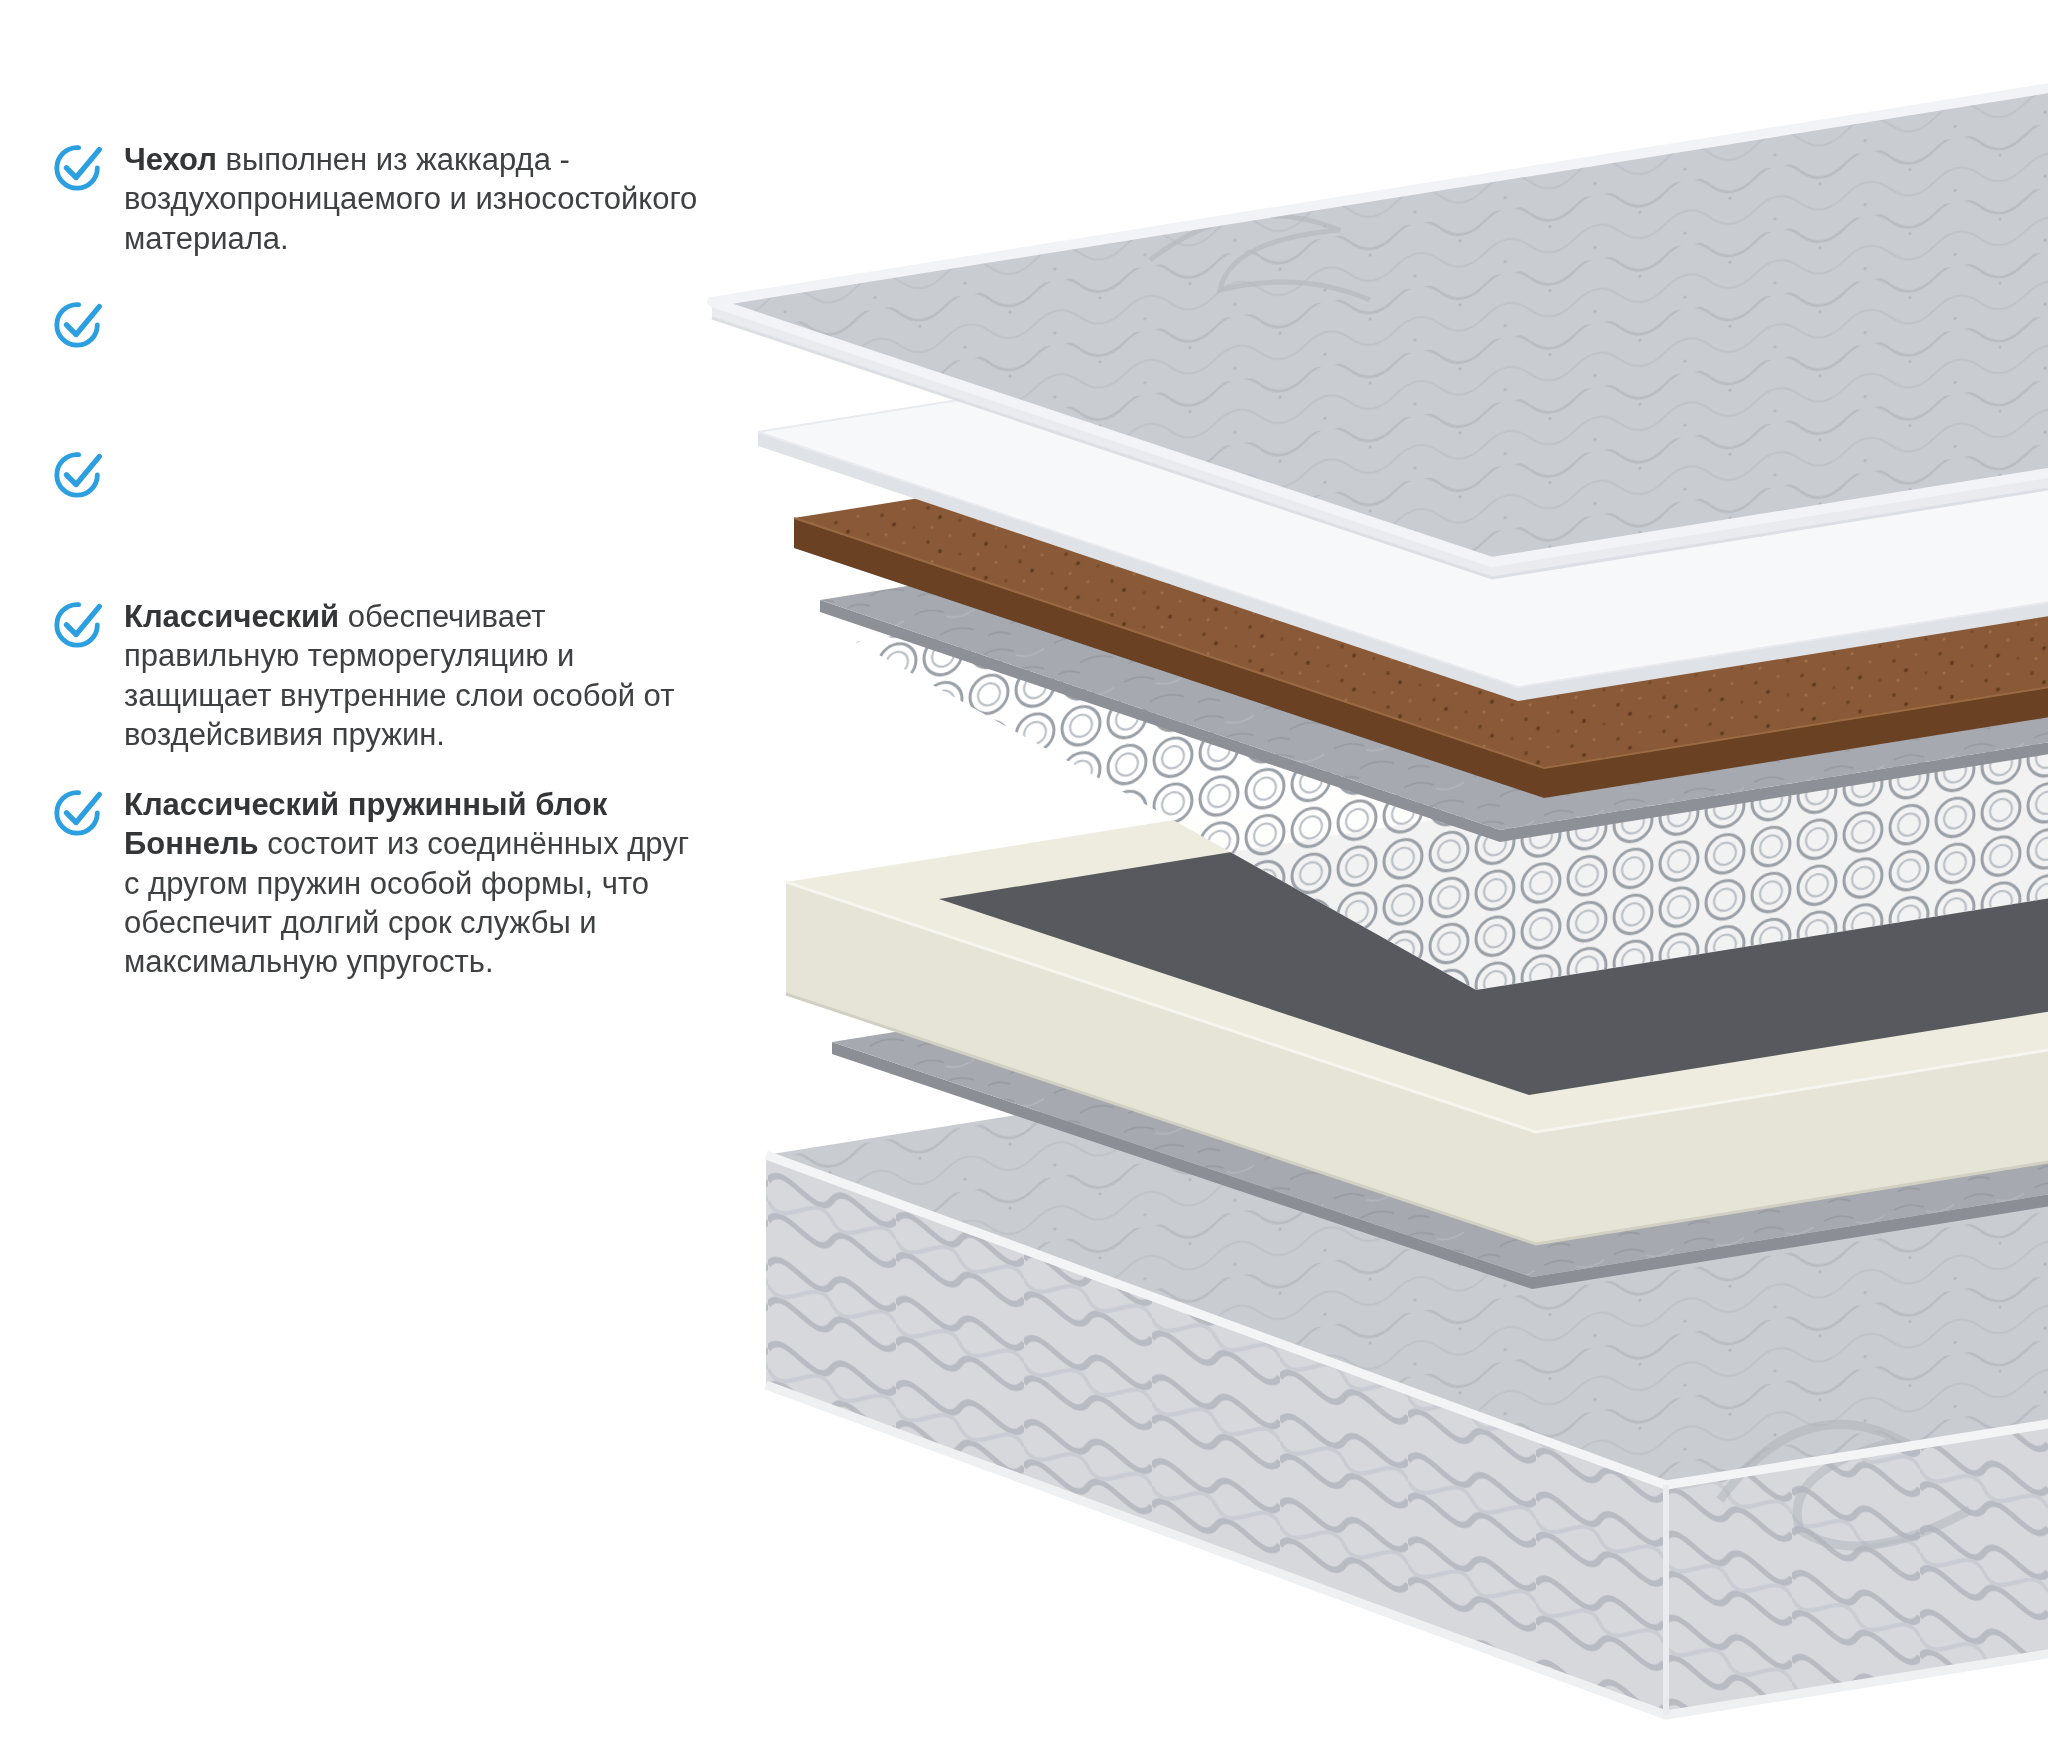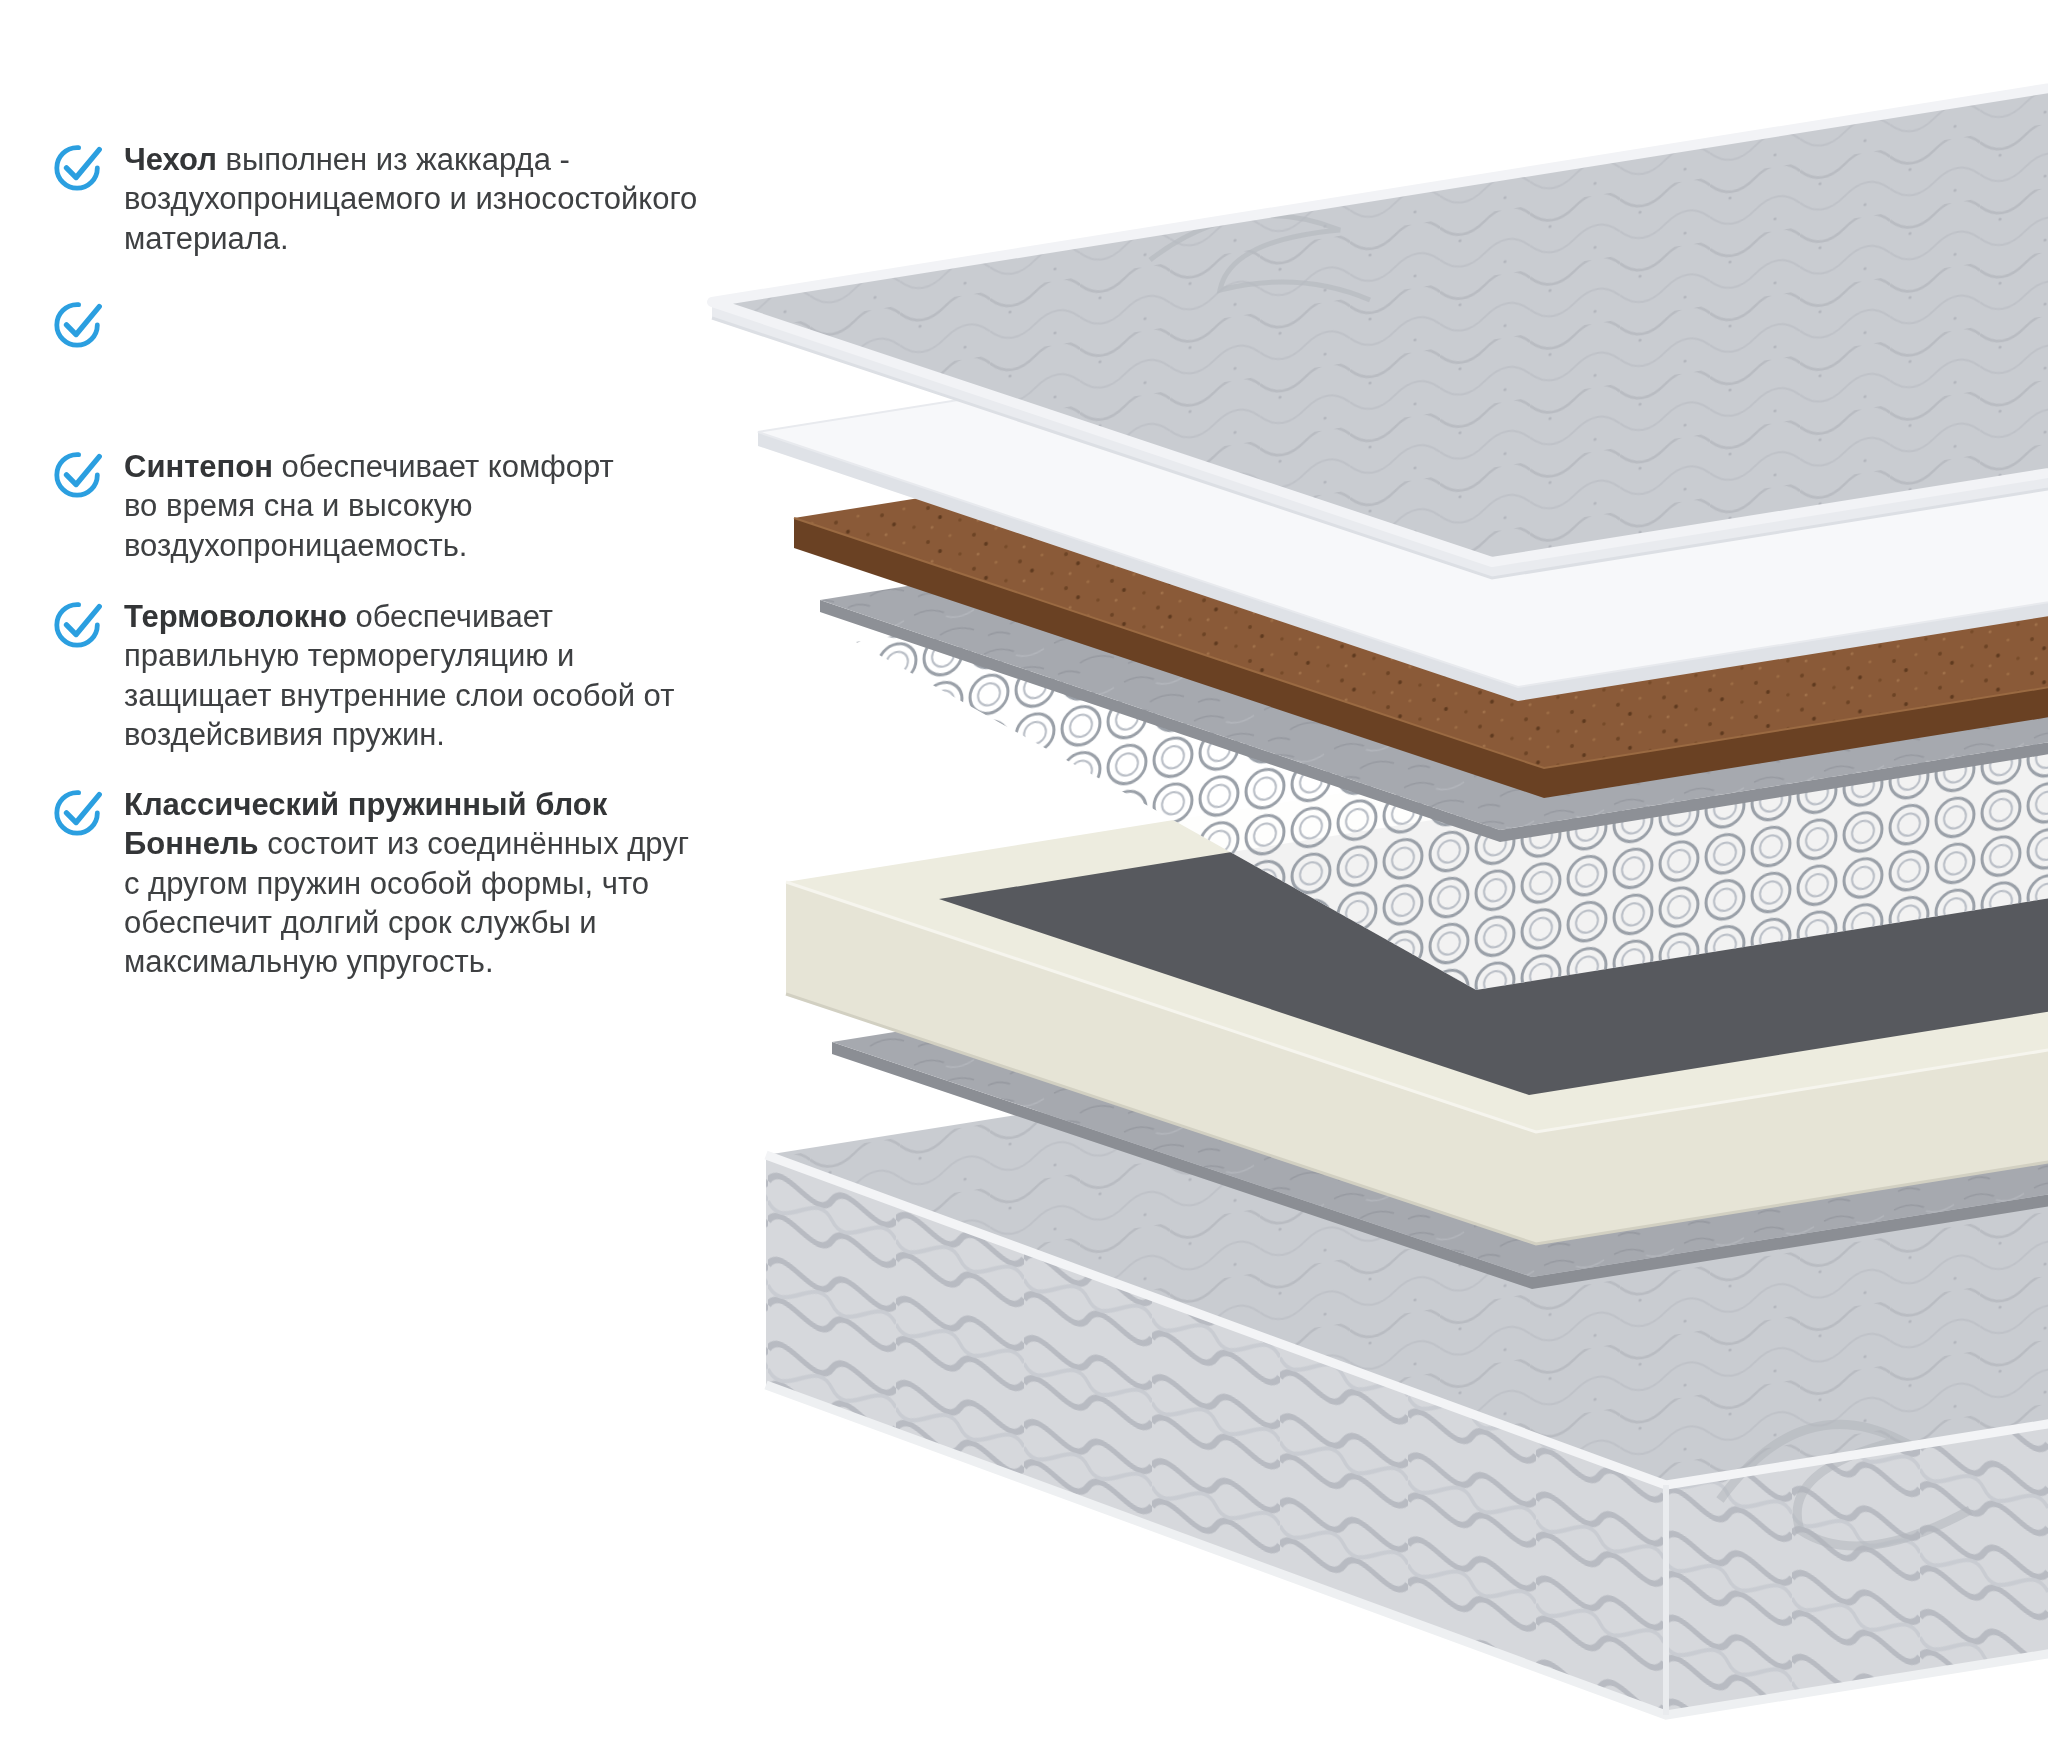--- a/index.html
+++ b/index.html
@@ -131,31 +131,28 @@
       <circle class="ck-circle" cx="26" cy="31" r="21"></circle>
         <path class="ck-mark" d="M15 31 L25 41 L49 12"></path>
     </svg>
   </div>
 
   <div class="feature" style="top:445px">
     <svg class="check" viewBox="0 0 56 56">
       <circle class="ck-circle" cx="26" cy="31" r="21"></circle>
         <path class="ck-mark" d="M15 31 L25 41 L49 12"></path>
     </svg>
-    <p class="ftext"><b>Синтепон</b><span> обеспечивает комфорт
-во время сна и высокую
-воздухопроницаемость.</span></p>
   </div>
 
   <div class="feature" style="top:595px">
     <svg class="check" viewBox="0 0 56 56">
       <circle class="ck-circle" cx="26" cy="31" r="21"></circle>
         <path class="ck-mark" d="M15 31 L25 41 L49 12"></path>
     </svg>
-    <p class="ftext"><b>Термоволокно</b><span> обеспечивает
+    <p class="ftext"><b>Классический</b><span> обеспечивает
 правильную терморегуляцию и
 защищает внутренние слои особой от
 воздейсвивия пружин.</span></p>
   </div>
 
   <div class="feature" style="top:783px">
     <svg class="check" viewBox="0 0 56 56">
       <circle class="ck-circle" cx="26" cy="31" r="21"></circle>
         <path class="ck-mark" d="M15 31 L25 41 L49 12"></path>
     </svg>

